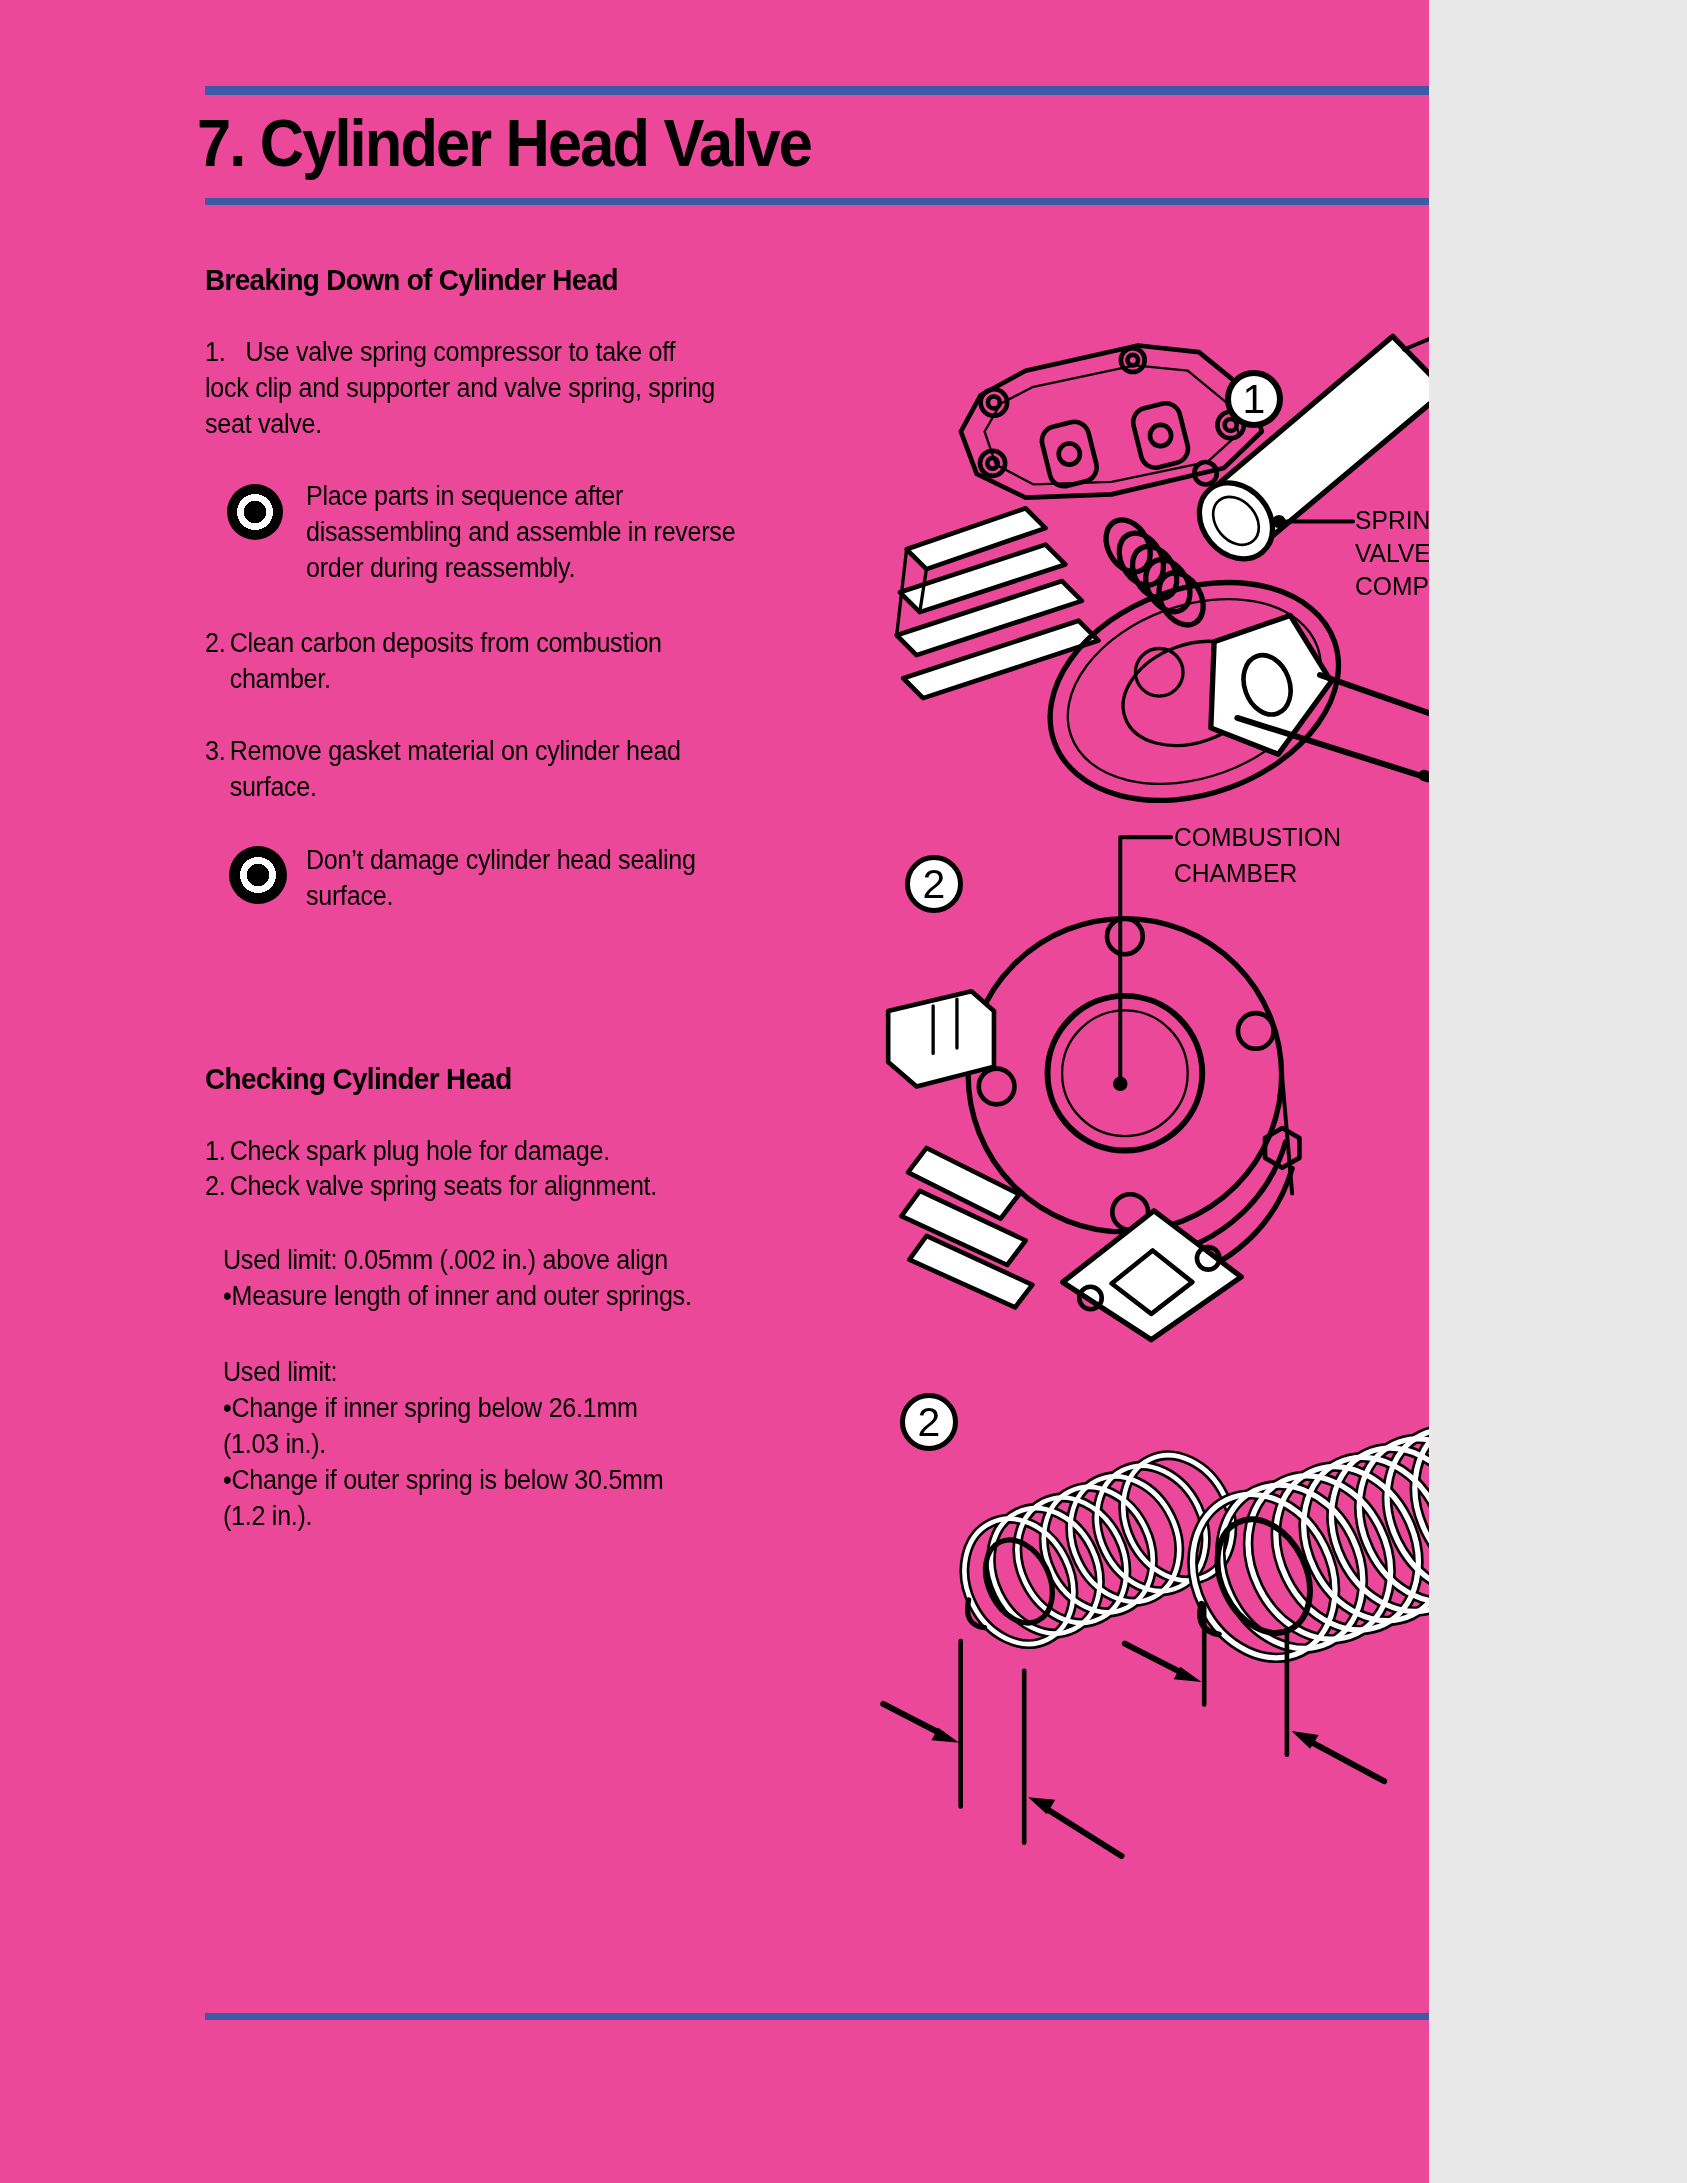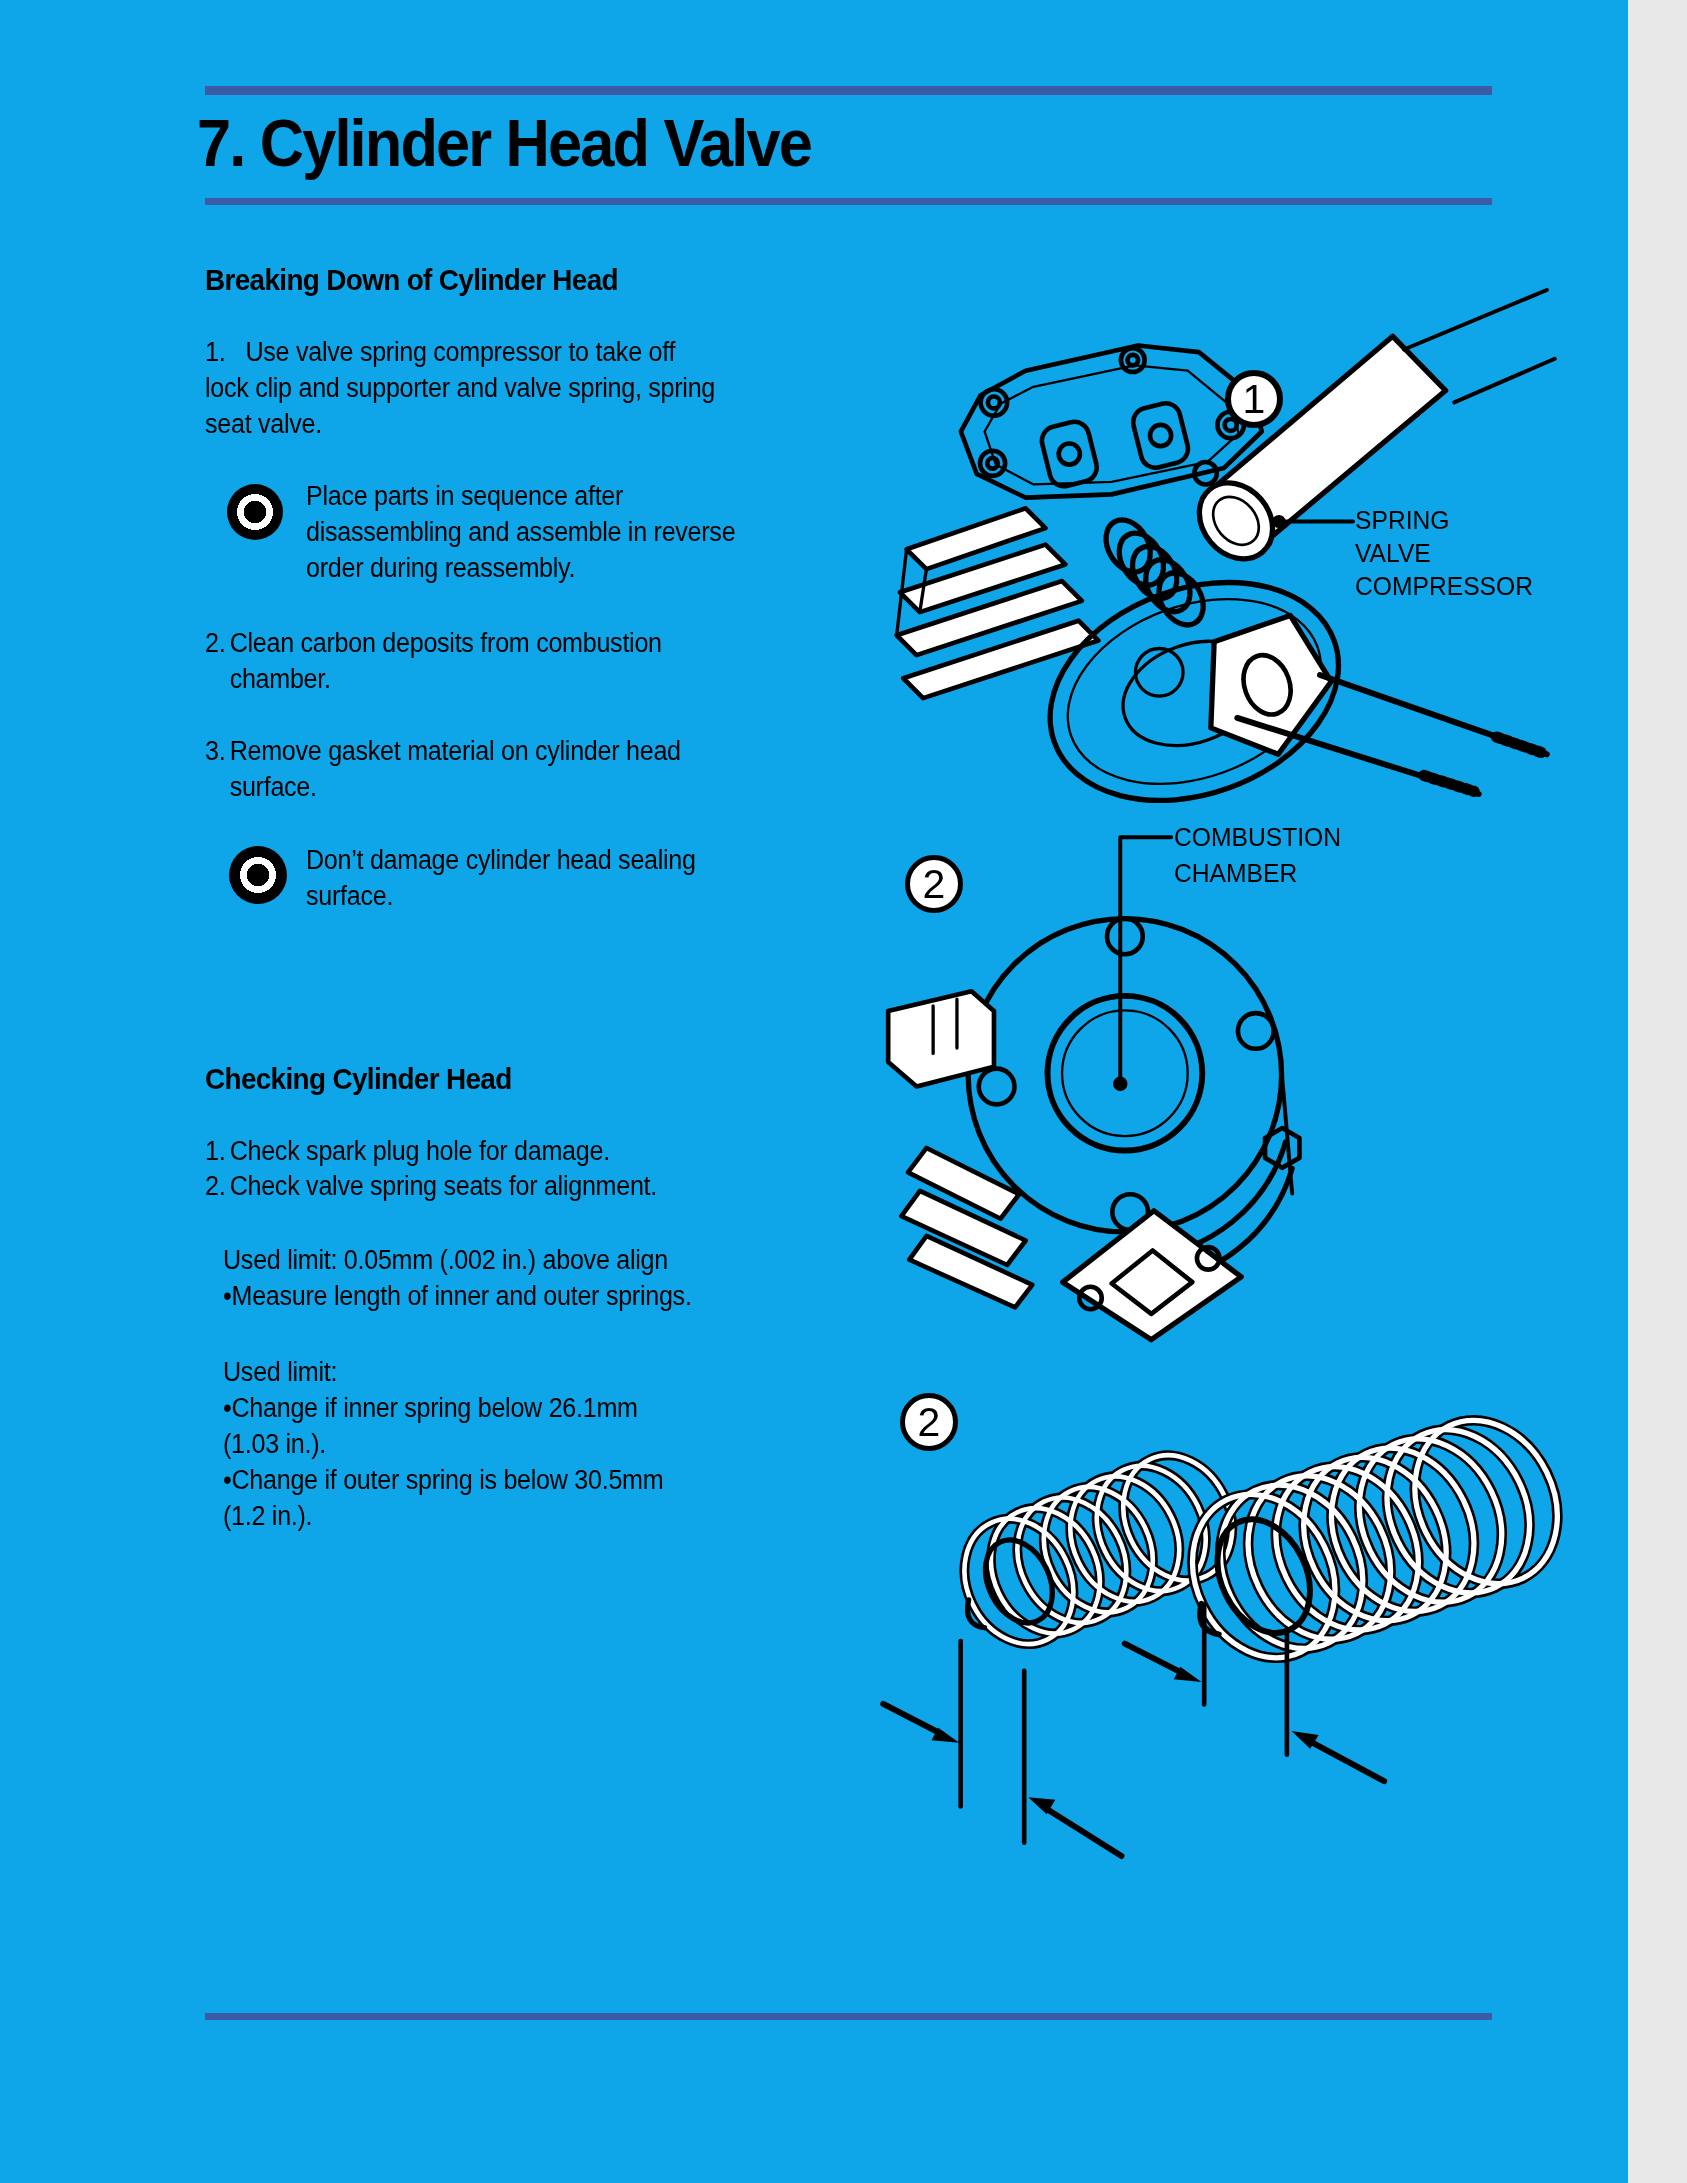--- a/index.html
+++ b/index.html
@@ -1,17 +1,17 @@
 <!DOCTYPE html>
 <html style="font-size:10.6px"><head>
 <meta charset="utf-8">
 <style>
   html,body{margin:0;padding:0;background:#e8e8e8;}
   #page{
-    position:relative;width:1628px;height:2183px;background:#0ea5e9;
+    position:relative;width:1429px;height:2183px;background:#ec4899;
     font-family:"Liberation Sans", sans-serif;color:#000;overflow:hidden;
   }
   .rule{position:absolute;left:205px;width:1287px;}
   .cond{transform:scaleX(0.93);transform-origin:0 0;}
   .title{
     position:absolute;left:197px;top:105px;font-size:66px;font-weight:bold;
     letter-spacing:-2px;white-space:nowrap;
   }
   .h2{
     position:absolute;left:205px;font-size:30px;font-weight:bold;

